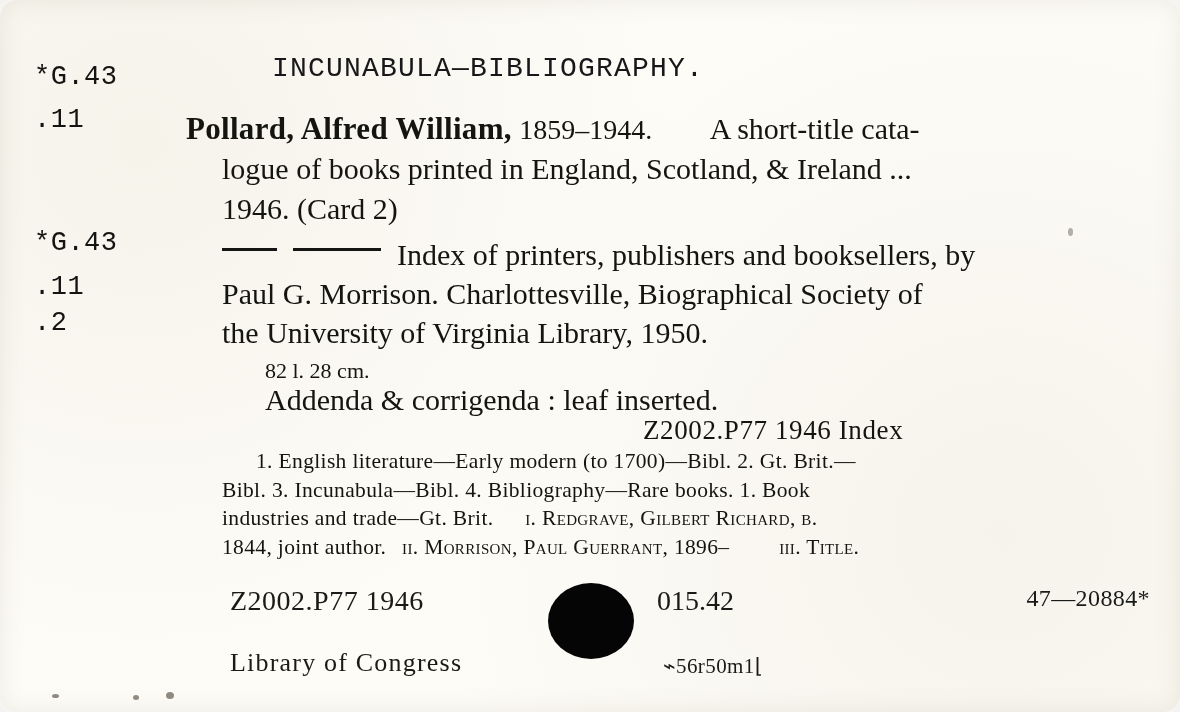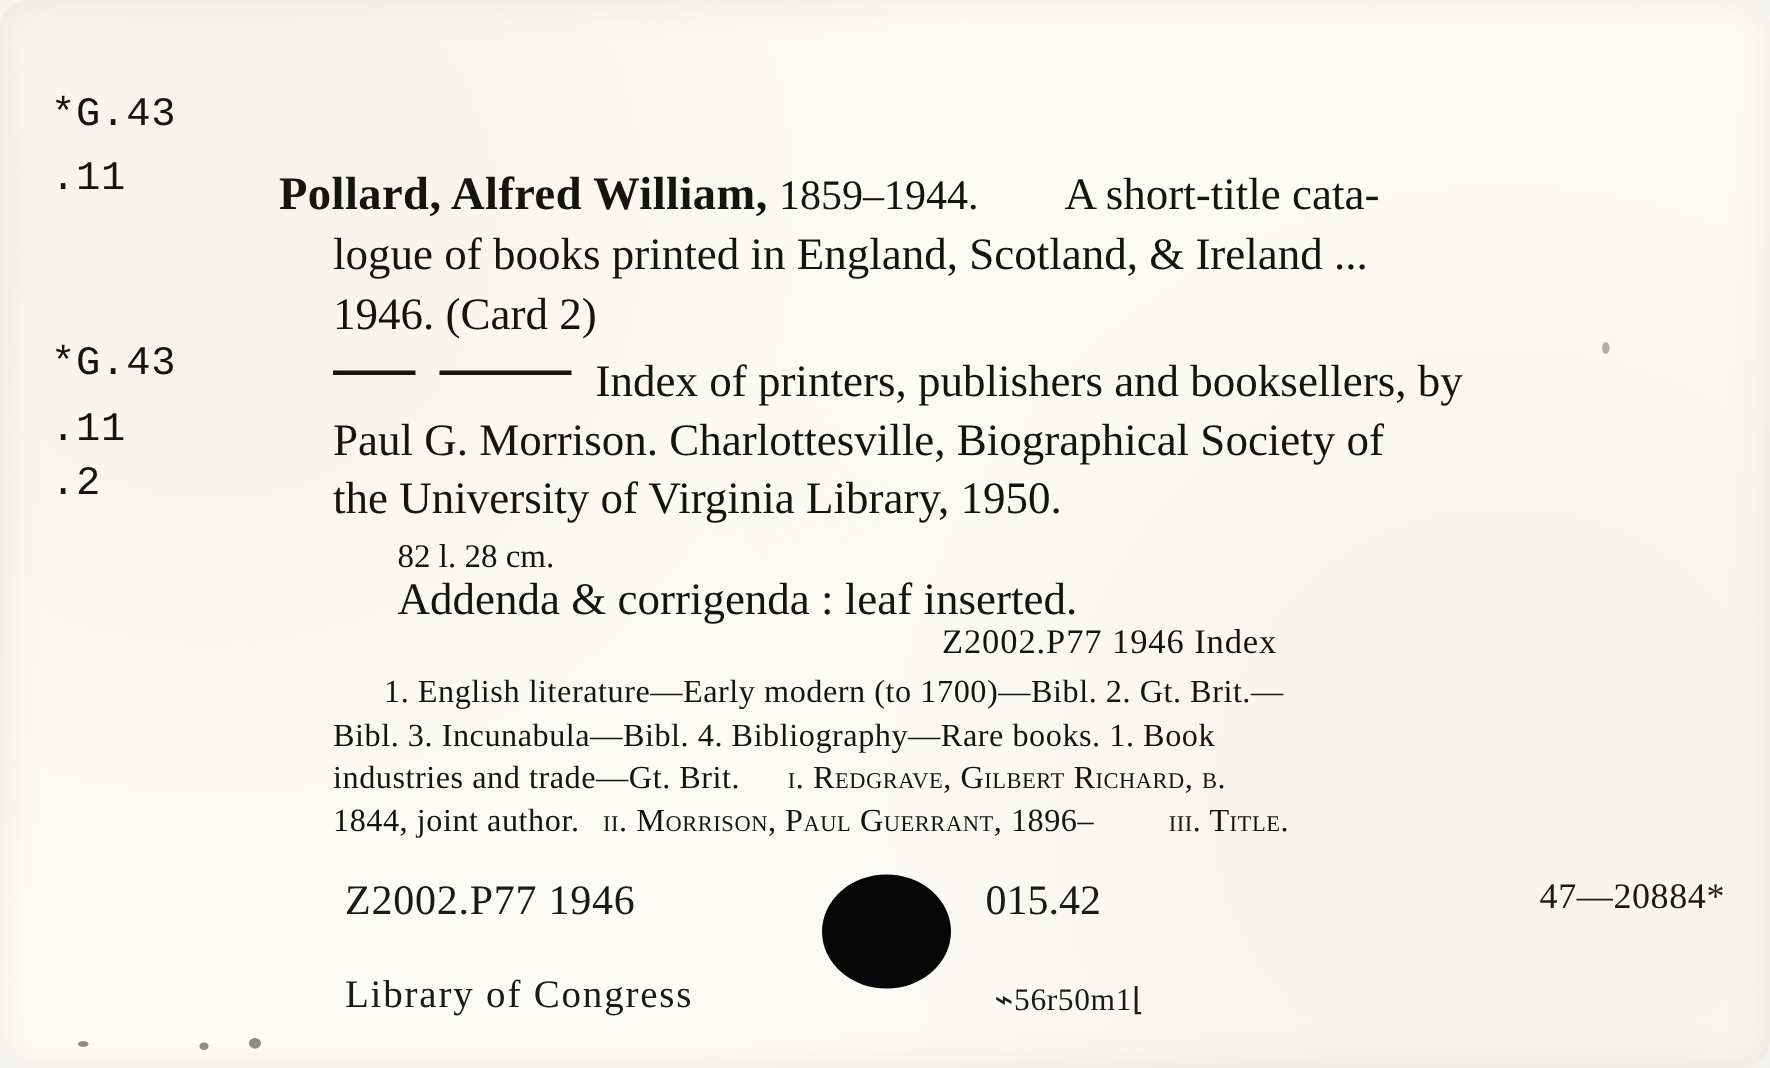--- a/index.html
+++ b/index.html
@@ -104,23 +104,23 @@
   }
   .note {
     position: absolute;
     left: 265px;
     top: 383px;
     font-size: 30px;
     color: #15150f;
   }
   .classline {
     position: absolute;
-    left: 628px;
+    left: 643px;
     top: 415px;
-    font-size: 23px;
+    font-size: 27px;
     letter-spacing: 0.6px;
     color: #15150f;
   }
   .tracings {
     position: absolute;
     left: 222px;
     top: 447px;
     width: 930px;
     font-size: 21.5px;
     line-height: 1.33;
@@ -195,20 +195,21 @@
 <body>
 
 <div class="card">
 
   <div class="callnum" id="cn1a">*G.43</div>
   <div class="callnum" id="cn1b">.11</div>
   <div class="callnum" id="cn2a">*G.43</div>
   <div class="callnum" id="cn2b">.11</div>
   <div class="callnum" id="cn2c">.2</div>
 
+  <div class="heading">INCUNABULA—BIBLIOGRAPHY.</div>
 
   <div class="entry1">
     <span class="author">Pollard, Alfred William,</span>
     <span class="dates">1859–1944.</span>
     <span class="gap"></span>
     <span>A short-title cata-</span>
     <span class="l2">logue of books printed in England, Scotland, &amp; Ireland ...</span>
     <span class="l3">1946.  (Card 2)</span>
   </div>
 

